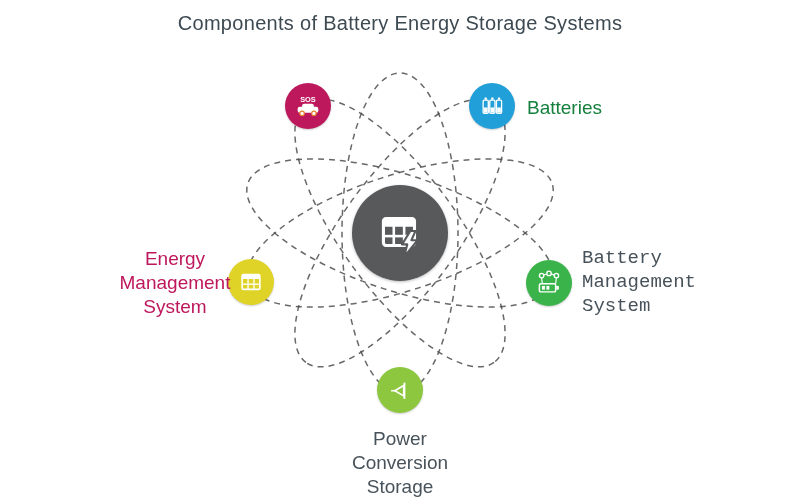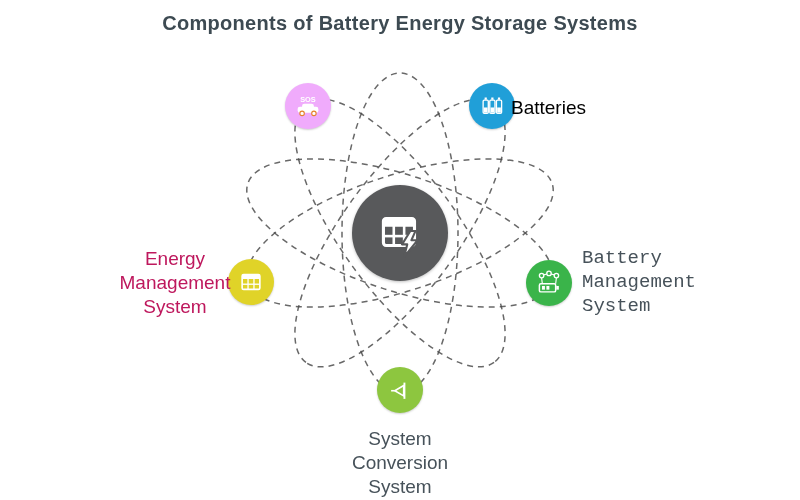--- a/index.html
+++ b/index.html
@@ -9,21 +9,21 @@
     overflow:hidden;
     background:#ffffff;
     font-family:"Liberation Sans", sans-serif;
   }
   .title{
     position:absolute;
     top:12px;left:0;width:800px;
     margin:0;
     text-align:center;
     font-size:20px;
-    font-weight:700;
+    font-weight:400;
     letter-spacing:0.3px;
   }
   .orbits{position:absolute;left:0;top:0;}
   .orbit{
     fill:none;
     stroke:#4d4d4d;
     stroke-width:1.5;
     stroke-dasharray:6 5;
     opacity:0.85;
   }
@@ -70,21 +70,21 @@
     <svg width="58" height="58" viewBox="0 0 56 56">
       <rect x="12" y="14" width="30" height="26" rx="2.5" fill="none" stroke="#ffffff" stroke-width="3"></rect>
       <path d="M12 22 v-5.5 a2.5 2.5 0 0 1 2.5 -2.5 h25 a2.5 2.5 0 0 1 2.5 2.5 V22 Z" fill="#ffffff"></path>
       <line x1="22" y1="14" x2="22" y2="40" stroke="#ffffff" stroke-width="2.5"></line>
       <line x1="32" y1="14" x2="32" y2="40" stroke="#ffffff" stroke-width="2.5"></line>
       <line x1="12" y1="31" x2="42" y2="31" stroke="#ffffff" stroke-width="2.5"></line>
       <polygon points="38,26 30,39 35,39 32,51 45,35 39,35 43,26" fill="#ffffff" stroke="#58595b" stroke-width="2" stroke-linejoin="round"></polygon>
     </svg>
   </div>
 
-  <div class="node-circle" style="left: 285px; top: 83px; background-color: #f0abfc;">
+  <div class="node-circle" style="left: 285px; top: 83px; background-color: #be185d;">
     <svg width="34" height="34" viewBox="0 0 46 46">
       <text x="23" y="17" text-anchor="middle" font-size="10" font-weight="bold" font-family="Liberation Sans, sans-serif" fill="#ffffff">SOS</text>
       <rect x="15" y="20" width="16" height="7" rx="3" fill="#ffffff"></rect>
       <rect x="9" y="24" width="28" height="8" rx="3" fill="#ffffff"></rect>
       <circle cx="15" cy="33" r="3" fill="#ffffff" stroke="#e5812b" stroke-width="1.5"></circle>
       <circle cx="31" cy="33" r="3" fill="#ffffff" stroke="#e5812b" stroke-width="1.5"></circle>
     </svg>
   </div>
 
   <div class="node-circle" style="left: 469px; top: 83px; background-color: rgb(32, 159, 216);">
@@ -95,21 +95,21 @@
         <rect x="29" y="15" width="7" height="18" rx="1.5"></rect>
       </g>
       <rect x="13" y="11.5" width="3" height="3" fill="#ffffff"></rect>
       <rect x="22" y="11.5" width="3" height="3" fill="#ffffff"></rect>
       <rect x="31" y="11.5" width="3" height="3" fill="#ffffff"></rect>
       <rect x="12" y="25" width="5" height="7" fill="#ffffff"></rect>
       <rect x="21" y="25" width="5" height="7" fill="#ffffff"></rect>
       <rect x="30" y="25" width="5" height="7" fill="#ffffff"></rect>
     </svg>
   </div>
-  <div class="node-label ta-l" style="left: 511px; top: 96px; width: 140px; color: #000000;">Batteries</div>
+  <div class="node-label ta-l" style="left: 527px; top: 96px; width: 140px; color: #15803d;">Batteries</div>
 
   <div class="node-circle" style="left: 526px; top: 260px; background-color: rgb(58, 180, 74);">
     <svg width="34" height="34" viewBox="0 0 46 46">
       <circle cx="13" cy="13" r="3" fill="none" stroke="#ffffff" stroke-width="1.8"></circle>
       <circle cx="23" cy="10" r="3" fill="none" stroke="#ffffff" stroke-width="1.8"></circle>
       <circle cx="33" cy="13" r="3" fill="none" stroke="#ffffff" stroke-width="1.8"></circle>
       <line x1="15.5" y1="12" x2="20.5" y2="10.8" stroke="#ffffff" stroke-width="1.5"></line>
       <line x1="25.5" y1="10.8" x2="30.5" y2="12" stroke="#ffffff" stroke-width="1.5"></line>
       <line x1="13" y1="16" x2="14" y2="24" stroke="#ffffff" stroke-width="1.5"></line>
       <line x1="33" y1="16" x2="32" y2="24" stroke="#ffffff" stroke-width="1.5"></line>
@@ -121,21 +121,21 @@
   </div>
   <div class="node-label ta-l" style="left: 582px; top: 247px; width: 150px; color: rgb(71, 82, 90); font-family: Liberation Mono, monospace;">Battery Management System</div>
 
   <div class="node-circle" style="left: 377px; top: 367px; background-color: rgb(141, 198, 63);">
     <svg width="34" height="34" viewBox="0 0 46 46">
       <line x1="29" y1="13" x2="29" y2="35" stroke="#ffffff" stroke-width="2.6"></line>
       <polygon points="28,17 28,31 16,24" fill="none" stroke="#ffffff" stroke-width="2.2" stroke-linejoin="round"></polygon>
       <line x1="16" y1="24" x2="11" y2="24" stroke="#ffffff" stroke-width="2.2"></line>
     </svg>
   </div>
-  <div class="node-label ta-c" style="left: 338px; top: 427px; width: 124px; color: rgb(71, 82, 90);">System Conversion System</div>
+  <div class="node-label ta-c" style="left: 338px; top: 427px; width: 124px; color: rgb(71, 82, 90);">Power Conversion Storage</div>
 
   <div class="node-circle" style="left: 228px; top: 259px; background-color: rgb(224, 211, 40);">
     <svg width="34" height="34" viewBox="0 0 46 46">
       <rect x="11" y="13" width="24" height="20" rx="2" fill="none" stroke="#ffffff" stroke-width="2.2"></rect>
       <path d="M11 19 v-4 a2 2 0 0 1 2 -2 h20 a2 2 0 0 1 2 2 v4 Z" fill="#ffffff"></path>
       <line x1="19" y1="19" x2="19" y2="33" stroke="#ffffff" stroke-width="1.8"></line>
       <line x1="27" y1="19" x2="27" y2="33" stroke="#ffffff" stroke-width="1.8"></line>
       <line x1="11" y1="26" x2="35" y2="26" stroke="#ffffff" stroke-width="1.8"></line>
     </svg>
   </div>

